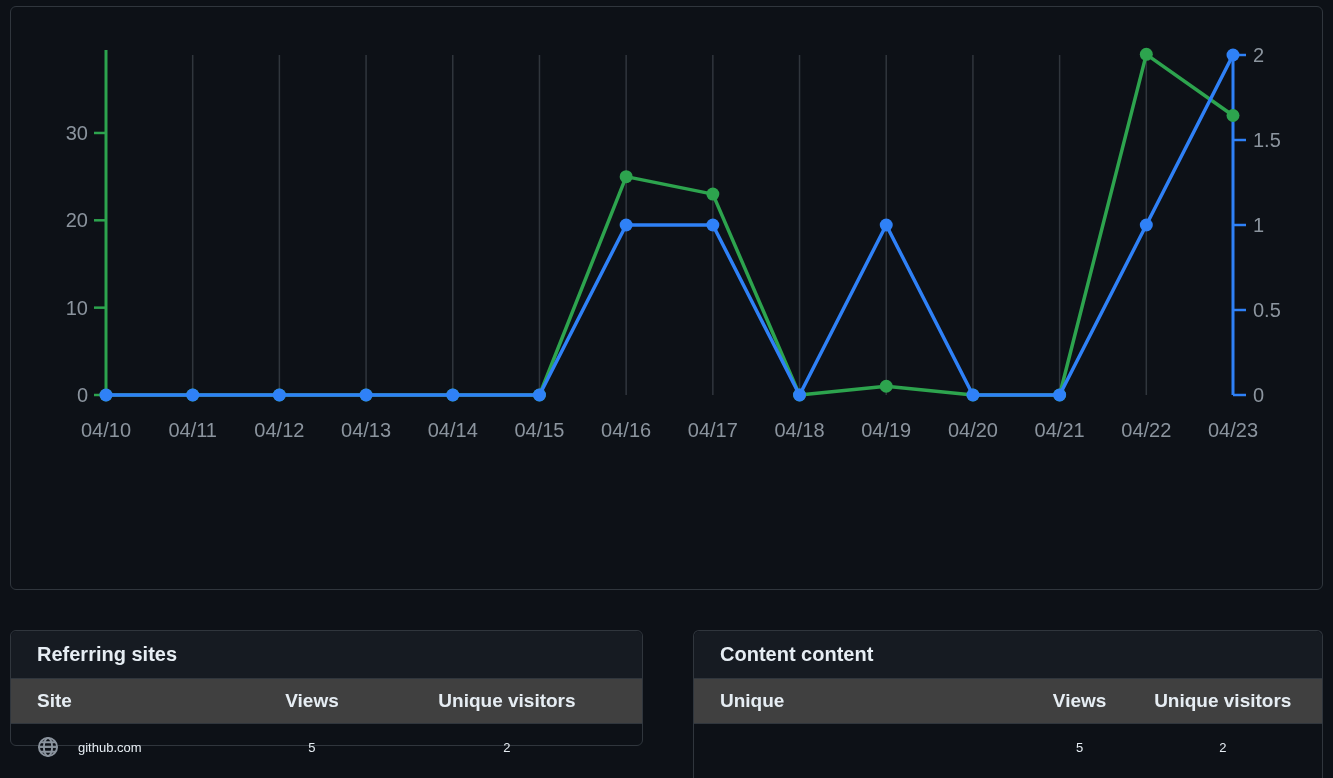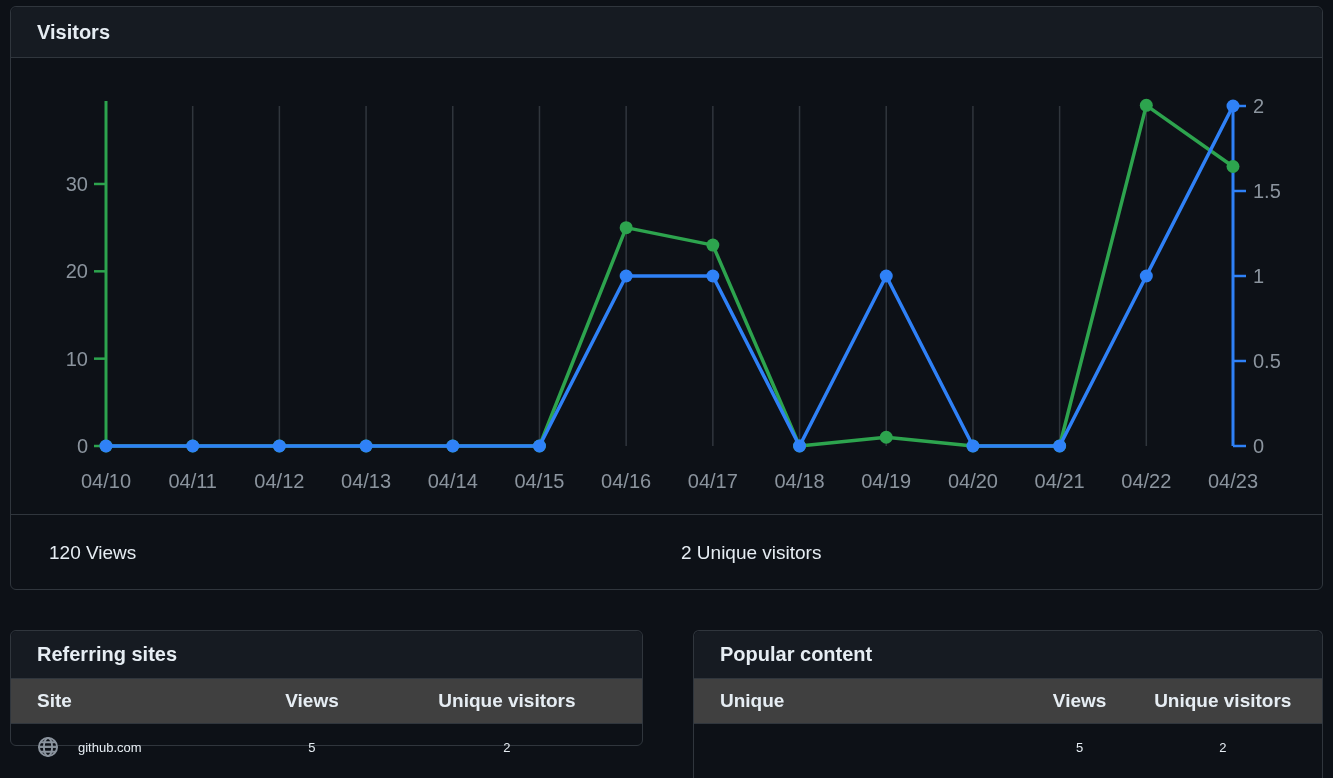--- a/index.html
+++ b/index.html
@@ -56,23 +56,20 @@
   #referring-card .col-unique { left:78.6%; }
   #popular-card  .col-views   { left:61.4%; }
   #popular-card  .col-unique  { left:84.2%; }
   .row-icon { display:inline-flex; color:#8b949e; flex:none; }
   a.content-link { color:#4493f8; text-decoration:none; }
 </style>
 </head>
 <body>
 
 <section class="card" id="visitors-card">
-  <div class="card-header">
-    <span>Visitors</span>
-  </div>
   <div id="chart-wrap">
     <svg id="chart-svg" width="1311" height="456" viewBox="0 0 1311 456">
         <line x1="181.69230769230768" y1="48" x2="181.69230769230768" y2="388" stroke="#30363d" stroke-width="1.5"></line>
         <line x1="268.38461538461536" y1="48" x2="268.38461538461536" y2="388" stroke="#30363d" stroke-width="1.5"></line>
         <line x1="355.0769230769231" y1="48" x2="355.0769230769231" y2="388" stroke="#30363d" stroke-width="1.5"></line>
         <line x1="441.7692307692308" y1="48" x2="441.7692307692308" y2="388" stroke="#30363d" stroke-width="1.5"></line>
         <line x1="528.4615384615385" y1="48" x2="528.4615384615385" y2="388" stroke="#30363d" stroke-width="1.5"></line>
         <line x1="615.1538461538462" y1="48" x2="615.1538461538462" y2="388" stroke="#30363d" stroke-width="1.5"></line>
         <line x1="701.8461538461538" y1="48" x2="701.8461538461538" y2="388" stroke="#30363d" stroke-width="1.5"></line>
         <line x1="788.5384615384615" y1="48" x2="788.5384615384615" y2="388" stroke="#30363d" stroke-width="1.5"></line>
@@ -139,24 +136,20 @@
         <circle cx="615.1538461538462" cy="218" r="6.5" fill="#2f81f7"></circle>
         <circle cx="701.8461538461538" cy="218" r="6.5" fill="#2f81f7"></circle>
         <circle cx="788.5384615384615" cy="388" r="6.5" fill="#2f81f7"></circle>
         <circle cx="875.2307692307693" cy="218" r="6.5" fill="#2f81f7"></circle>
         <circle cx="961.9230769230769" cy="388" r="6.5" fill="#2f81f7"></circle>
         <circle cx="1048.6153846153848" cy="388" r="6.5" fill="#2f81f7"></circle>
         <circle cx="1135.3076923076924" cy="218" r="6.5" fill="#2f81f7"></circle>
         <circle cx="1222" cy="48" r="6.5" fill="#2f81f7"></circle>
       </svg>
   </div>
-  <div class="chart-footer">
-    <span class="stat stat-views">120 Views</span>
-    <span class="stat stat-unique">2 Unique visitors</span>
-  </div>
 </section>
 
 <section class="card mini-card" id="referring-card">
   <div class="card-header">
     <span>Referring sites</span>
   </div>
   <div class="thead-row">
     <span class="first-col">Site</span>
     <span class="abs-col col-views">Views</span>
     <span class="abs-col col-unique">Unique visitors</span>
@@ -173,21 +166,21 @@
       </span>
       <span>github.com</span>
     </span>
     <span class="abs-col col-views">5</span>
     <span class="abs-col col-unique">2</span>
   </div>
 </section>
 
 <section class="card mini-card" id="popular-card">
   <div class="card-header">
-    <span>Popular content</span>
+    <span>Content content</span>
   </div>
   <div class="thead-row">
     <span class="first-col">Unique</span>
     <span class="abs-col col-views">Views</span>
     <span class="abs-col col-unique">Unique visitors</span>
   </div>
   <div class="data-row">
     <span class="abs-col col-views">5</span>
     <span class="abs-col col-unique">2</span>
   </div>

